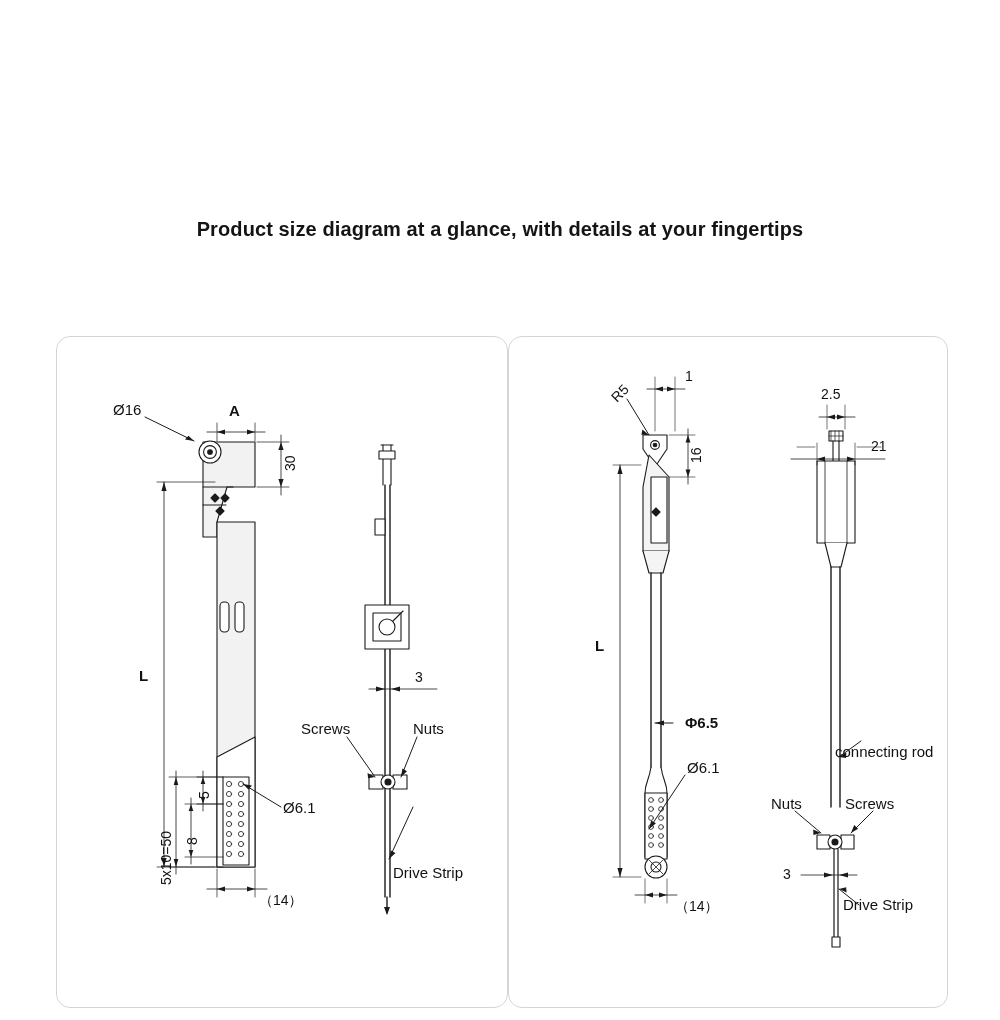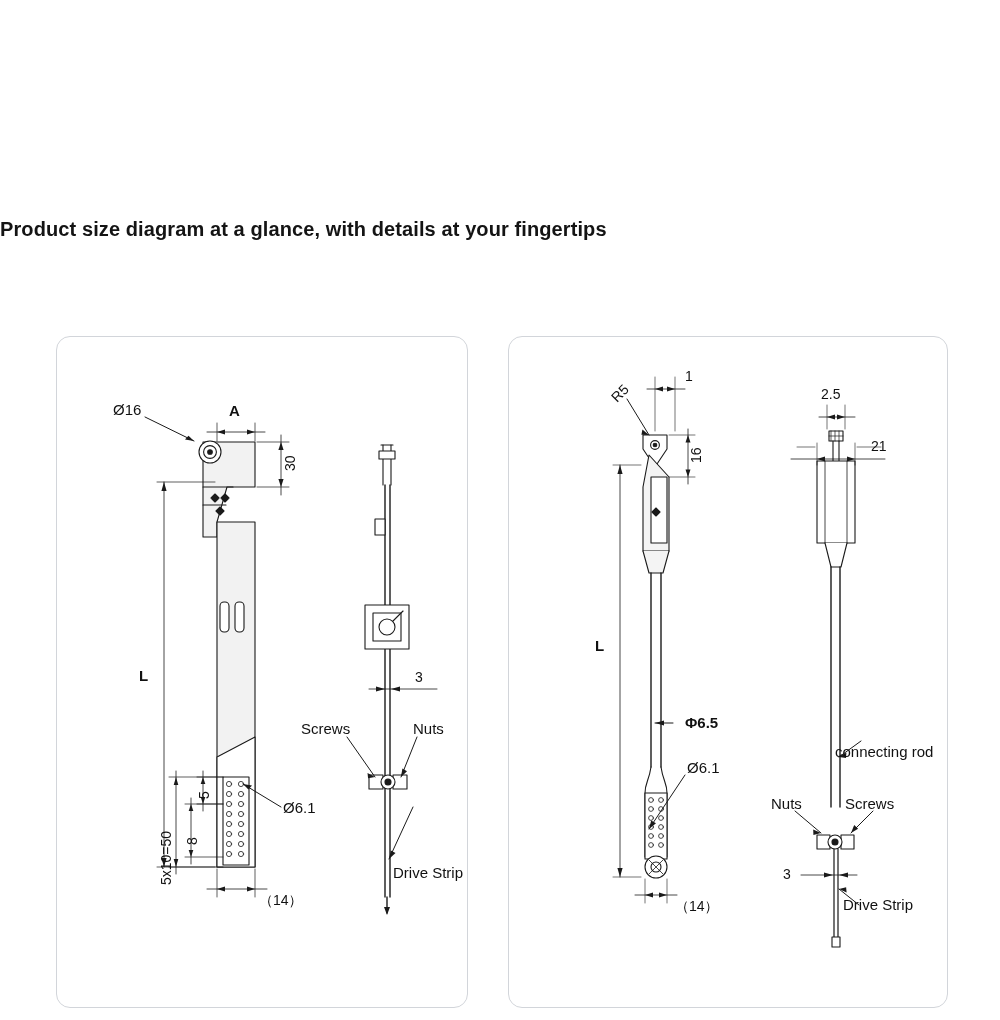--- a/index.html
+++ b/index.html
@@ -7,34 +7,34 @@
     width:1000px;height:1020px;
     background:#ffffff;
     font-family:"Liberation Sans", sans-serif;
     color:#111;
     position:relative;
     overflow:hidden;
   }
   #page-title{
     position:absolute;
     top:218px;left:0;width:1000px;
-    text-align:left;
+    text-align:center;
     font-size:20px;
     font-weight:bold;
     letter-spacing:0.1px;
     color:#141414;
   }
   .panel{
     position:absolute;
     border:1px solid #d2d5da;
     border-radius:14px;
     background:#fff;
     box-sizing:border-box;
   }
-  #panel-left{left:56px;top:336px;width:412px;height:672px;}
+  #panel-left{left:56px;top:336px;width:452px;height:672px;}
   #panel-right{left:508px;top:336px;width:440px;height:672px;}
   .svgwrap{position:absolute;left:0;top:0;width:100%;height:100%;}
   svg{display:block;}
   text{font-family:"Liberation Sans", sans-serif;fill:#111;}
   .lbl{font-size:15px;}
   .lbl-b{font-size:15px;font-weight:bold;}
   .dim{font-size:14px;}
 </style>
 </head>
 <body>

